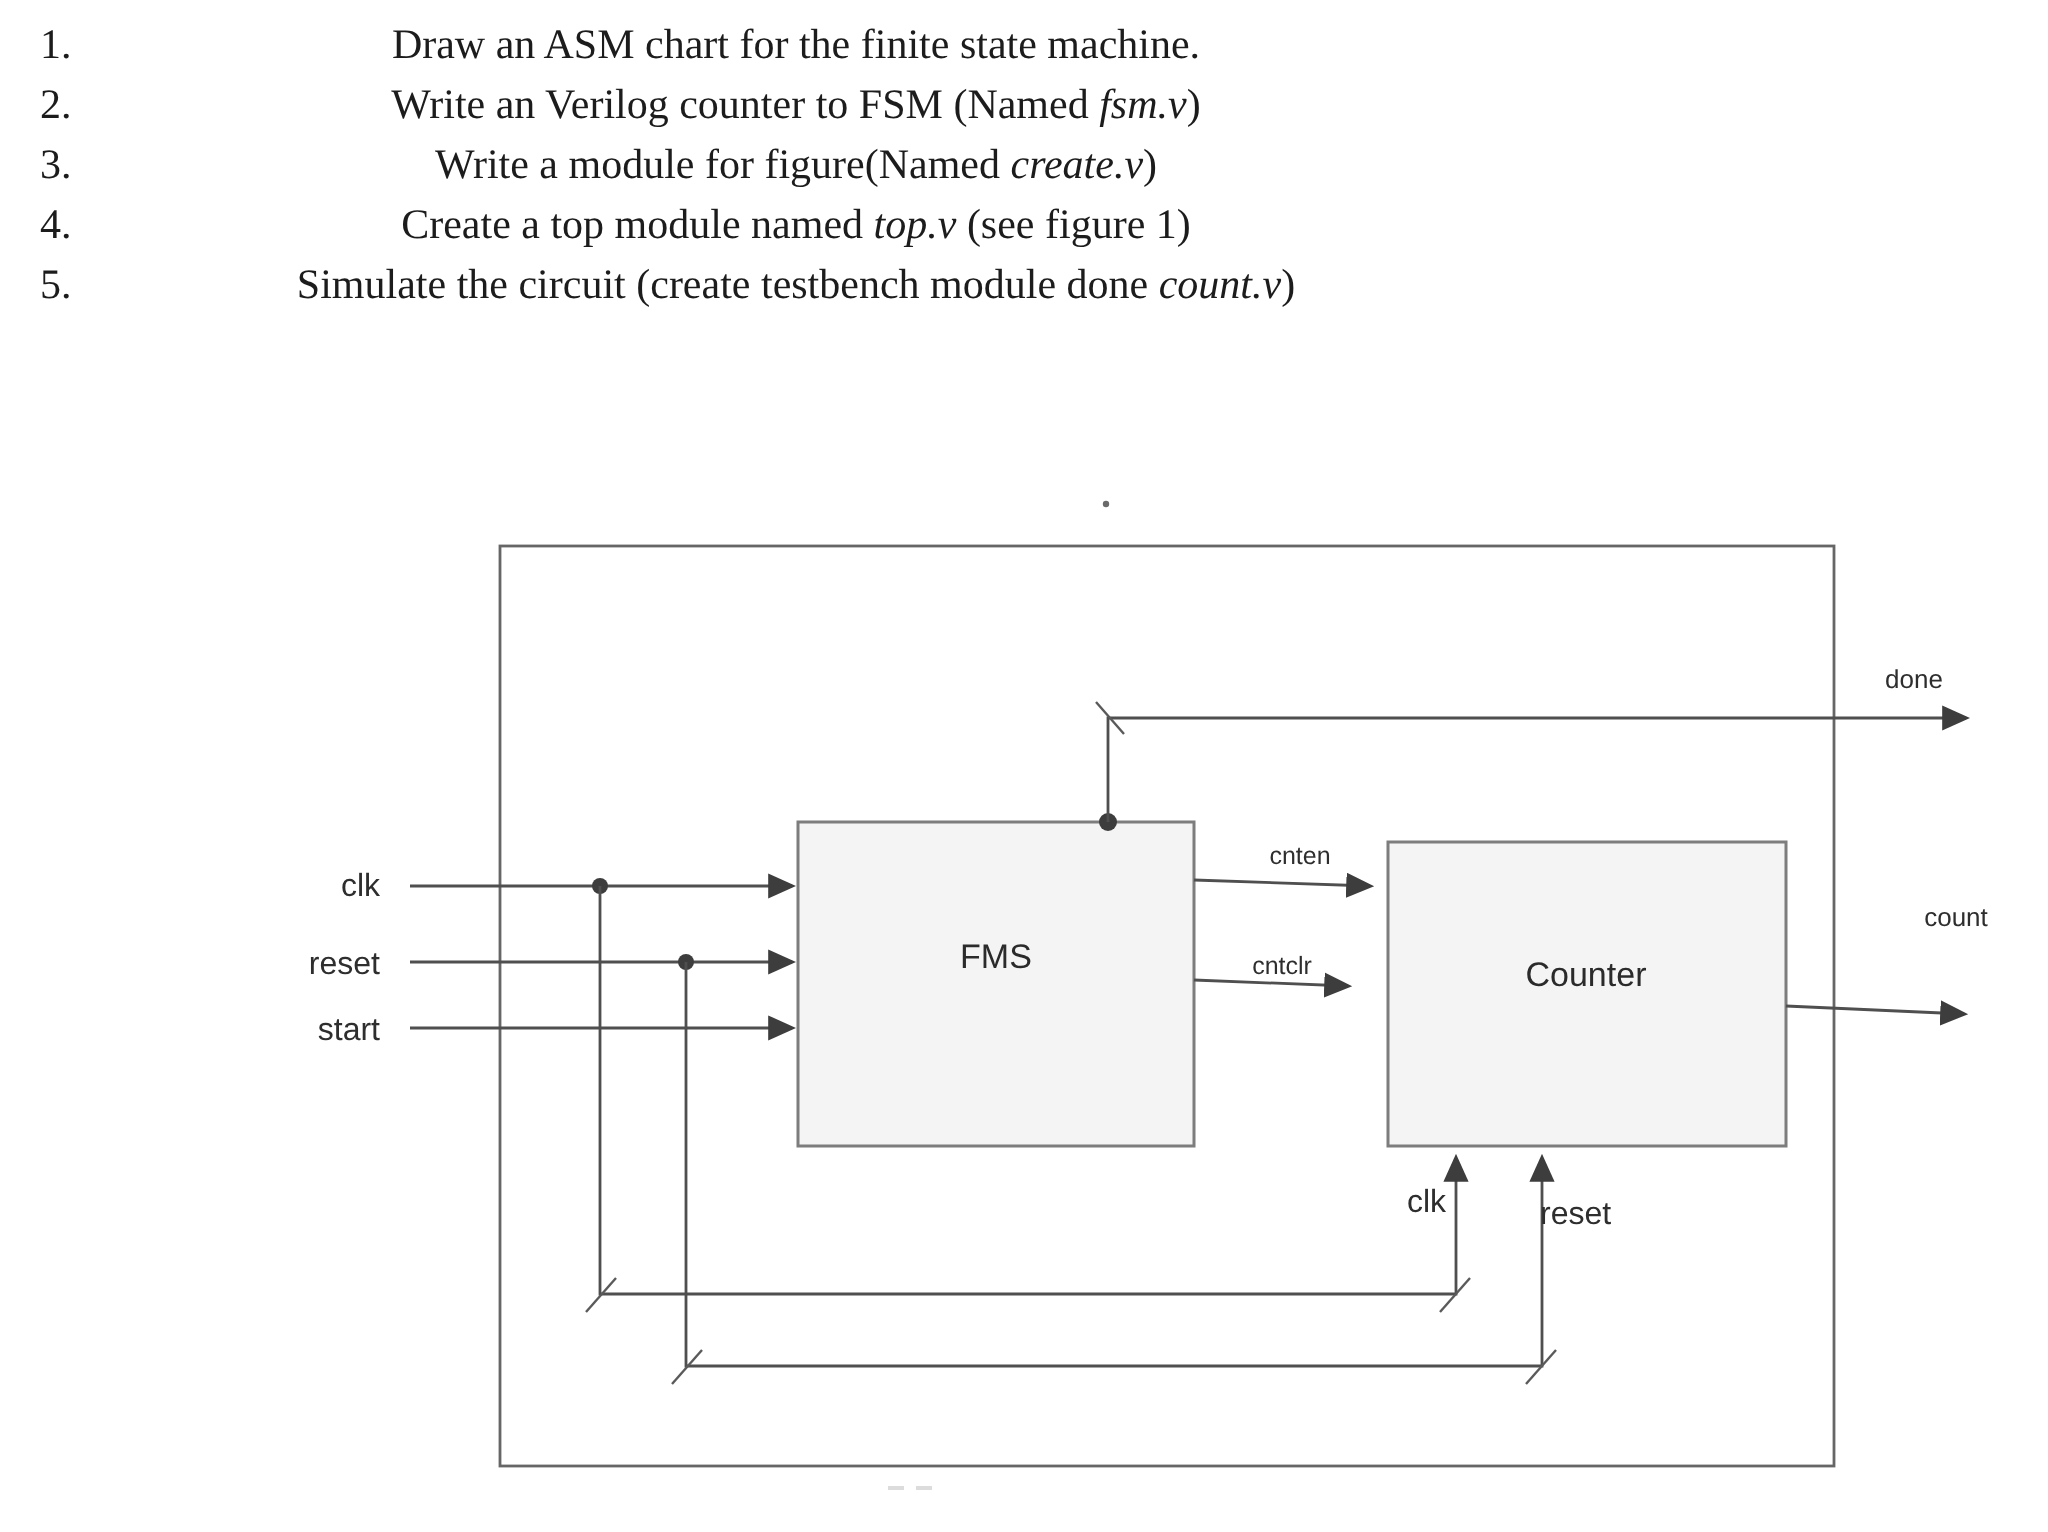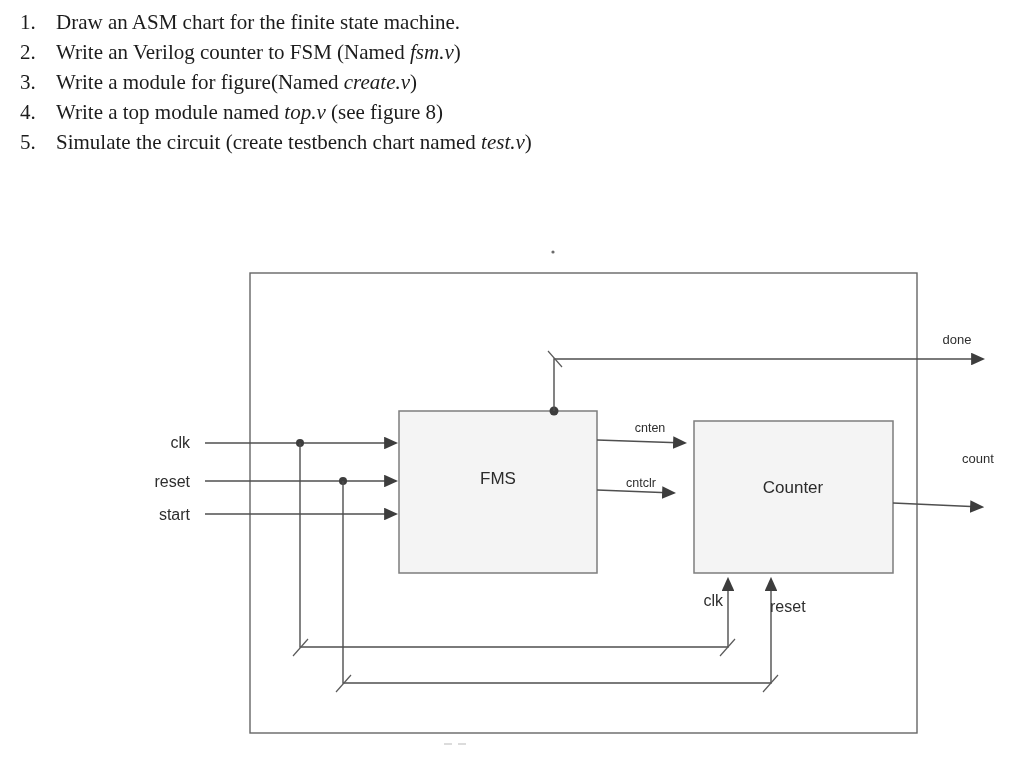--- a/index.html
+++ b/index.html
@@ -15,21 +15,21 @@
     position: absolute;
     left: 20px; top: 7px;
     width: 720px;
     font-family: "Liberation Serif", serif;
     font-size: 21px;
     line-height: 30px;
     color: #1c1c1c;
   }
   .instr-row { display: flex; }
   .instr-num { width: 36px; flex: 0 0 36px; }
-  .instr-text { flex: 1; white-space: nowrap; }
+  .instr-text { flex: 1; white-space: nowrap; text-align: center; }
   .instr-text .it { font-style: italic; margin-top: 32px; }
   
   .figure-svg { position: absolute; left: 0; top: 0; }
   .wire { stroke: #4f4f4f; stroke-width: 1.4; fill: none; }
   .tick { stroke: #5a5a5a; stroke-width: 1.2; fill: none; }
   .outer-box { stroke: #666666; stroke-width: 1.4; fill: none; }
   .block-box { stroke: #7d7d7d; stroke-width: 1.5; fill: #f4f4f4; }
   .junction { fill: #3d3d3d; stroke: none; }
   .lbl { font-family: "Liberation Sans", sans-serif; font-size: 16px; fill: #2e2e2e; }
   .lbl-sm { font-family: "Liberation Sans", sans-serif; font-size: 13px; fill: #2e2e2e; }
@@ -48,25 +48,25 @@
   <div class="instr-row">
     <span class="instr-num">2.</span>
     <span class="instr-text"><span>Write an Verilog counter to FSM (Named </span><span class="it">fsm.v</span><span>)</span></span>
   </div>
   <div class="instr-row">
     <span class="instr-num">3.</span>
     <span class="instr-text"><span>Write a module for figure(Named </span><span class="it">create.v</span><span>)</span></span>
   </div>
   <div class="instr-row">
     <span class="instr-num">4.</span>
-    <span class="instr-text"><span>Write a top module named </span><span class="it">top.v</span><span> (see figure 8)</span></span>
+    <span class="instr-text"><span>Create a top module named </span><span class="it">top.v</span><span> (see figure 1)</span></span>
   </div>
   <div class="instr-row">
     <span class="instr-num">5.</span>
-    <span class="instr-text"><span>Simulate the circuit (create testbench chart named </span><span class="it">test.v</span><span>)</span></span>
+    <span class="instr-text"><span>Simulate the circuit (create testbench module done </span><span class="it">count.v</span><span>)</span></span>
   </div>
 </div>
 
 <svg class="figure-svg" width="1024" height="766" viewBox="0 0 1024 766">
   <defs>
     <marker id="arw" markerWidth="10" markerHeight="9" refX="8.5" refY="4.5" orient="auto">
       <path d="M0,0 L10,4.5 L0,9 Z" fill="#3d3d3d"></path>
     </marker>
   </defs>
 

